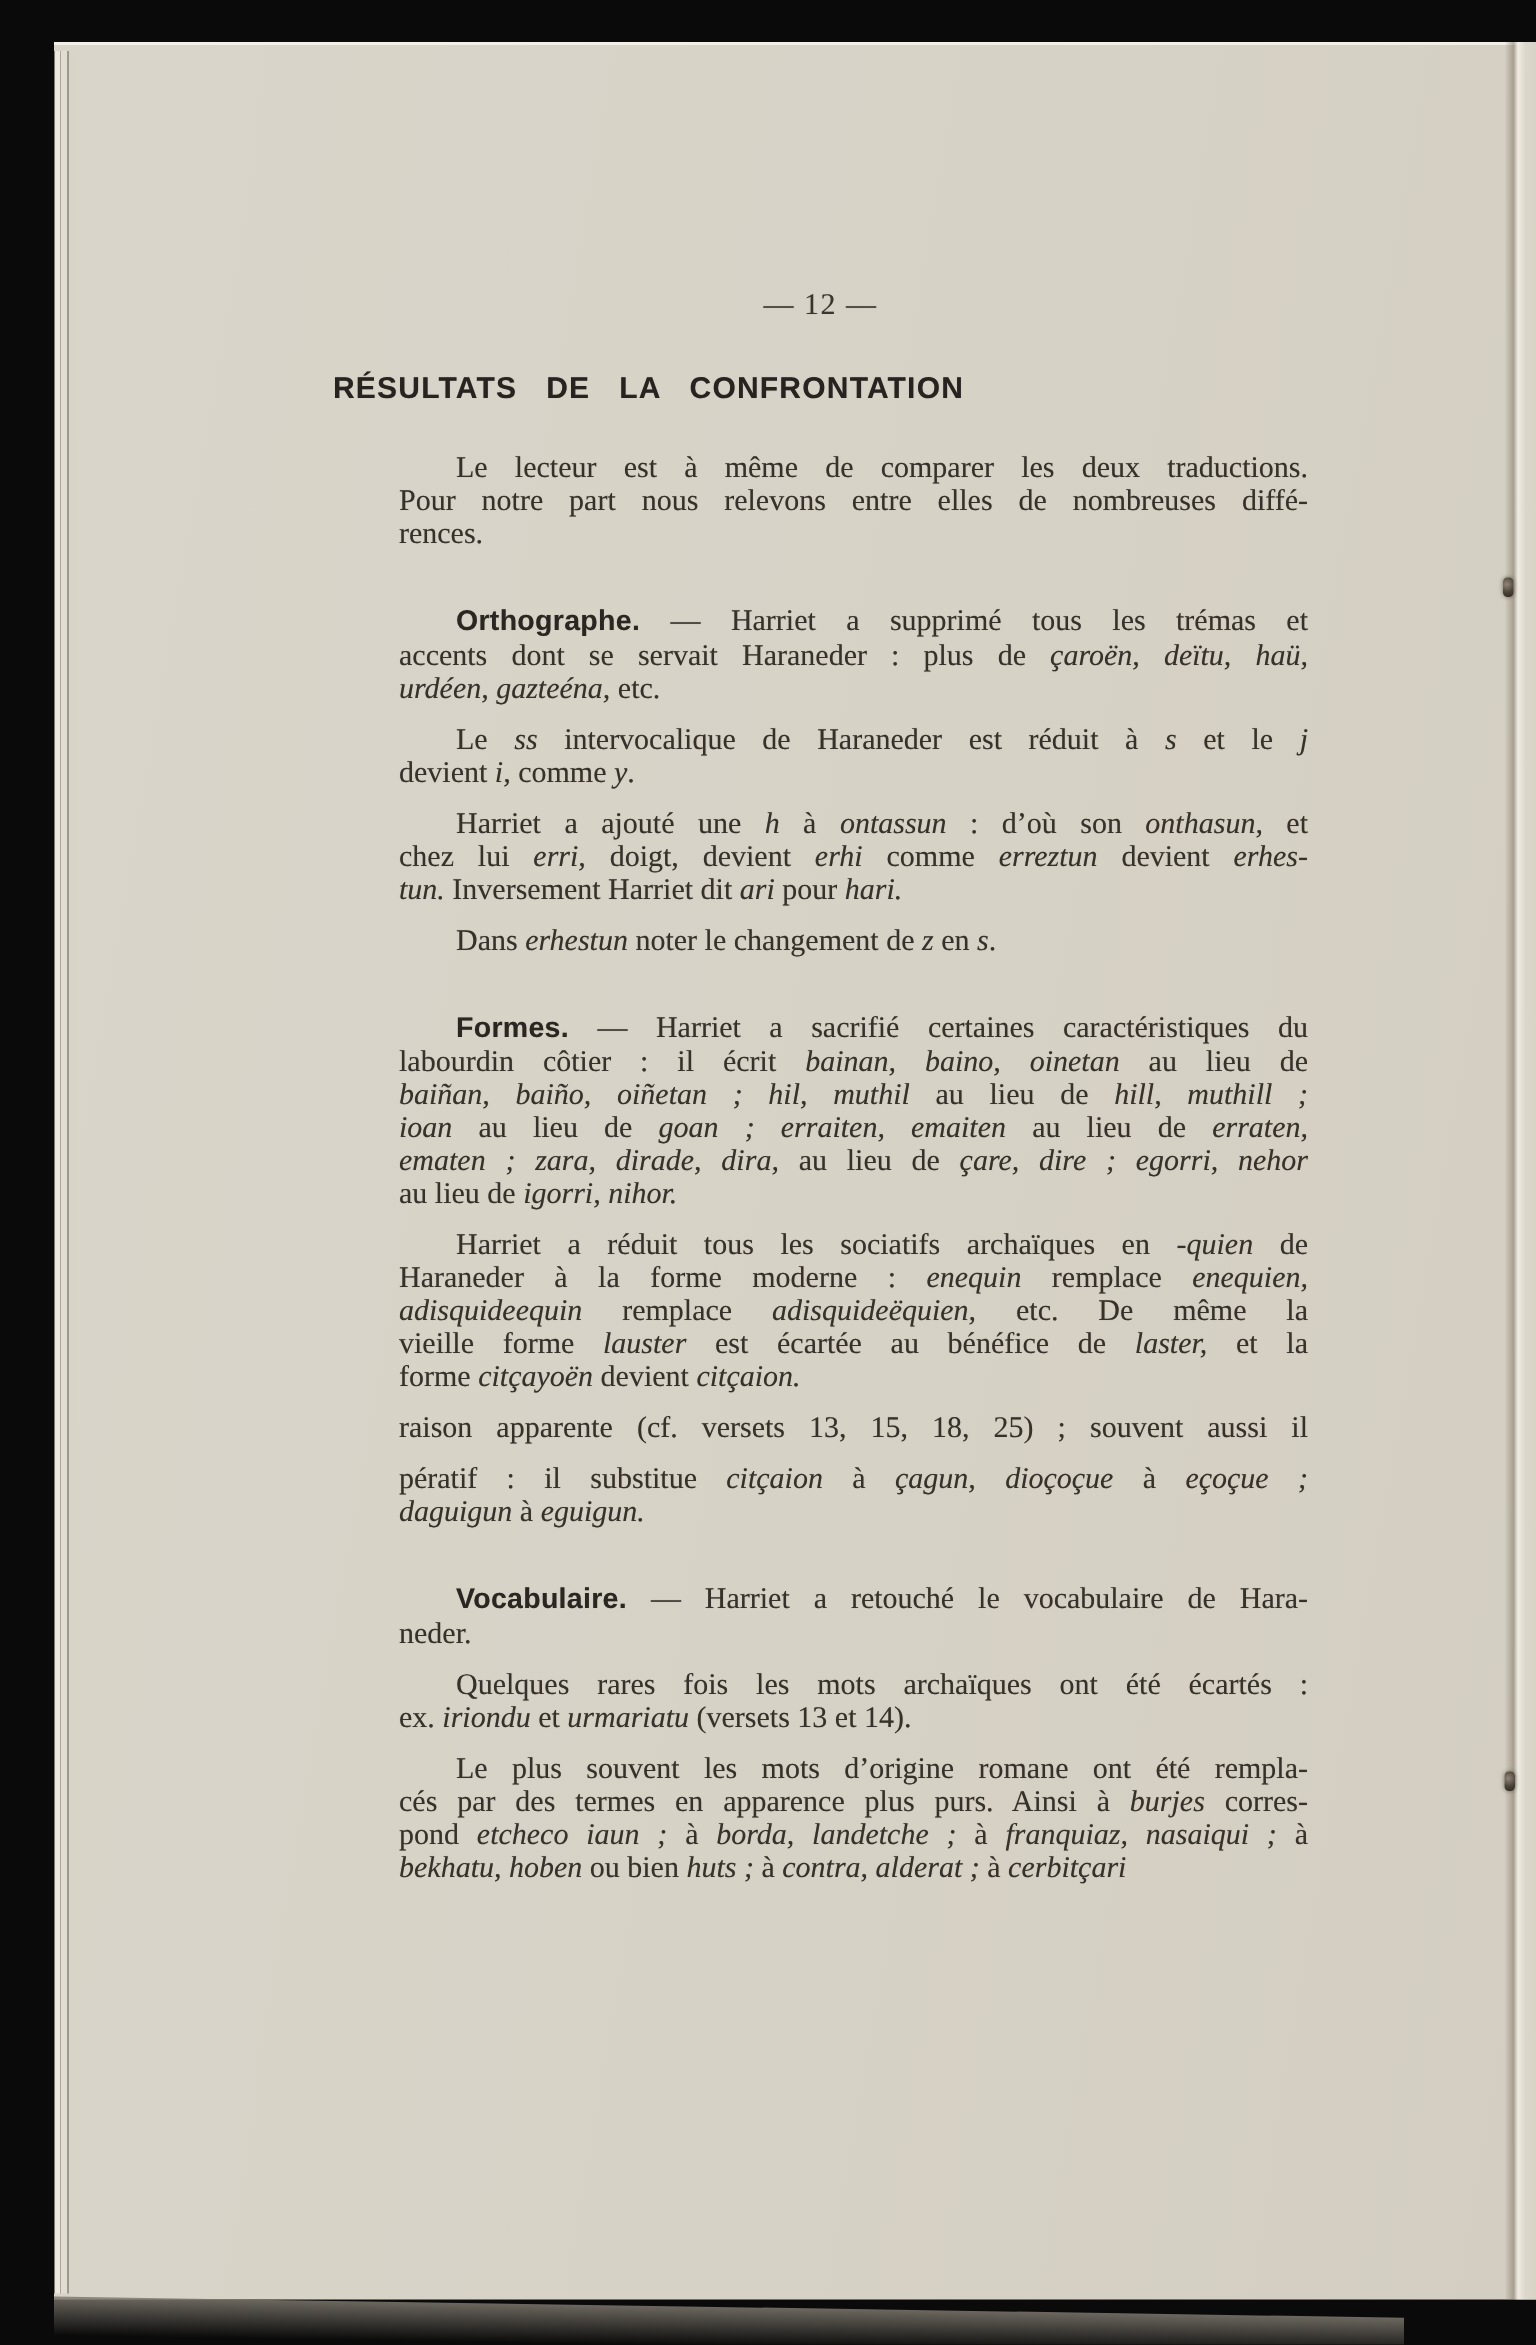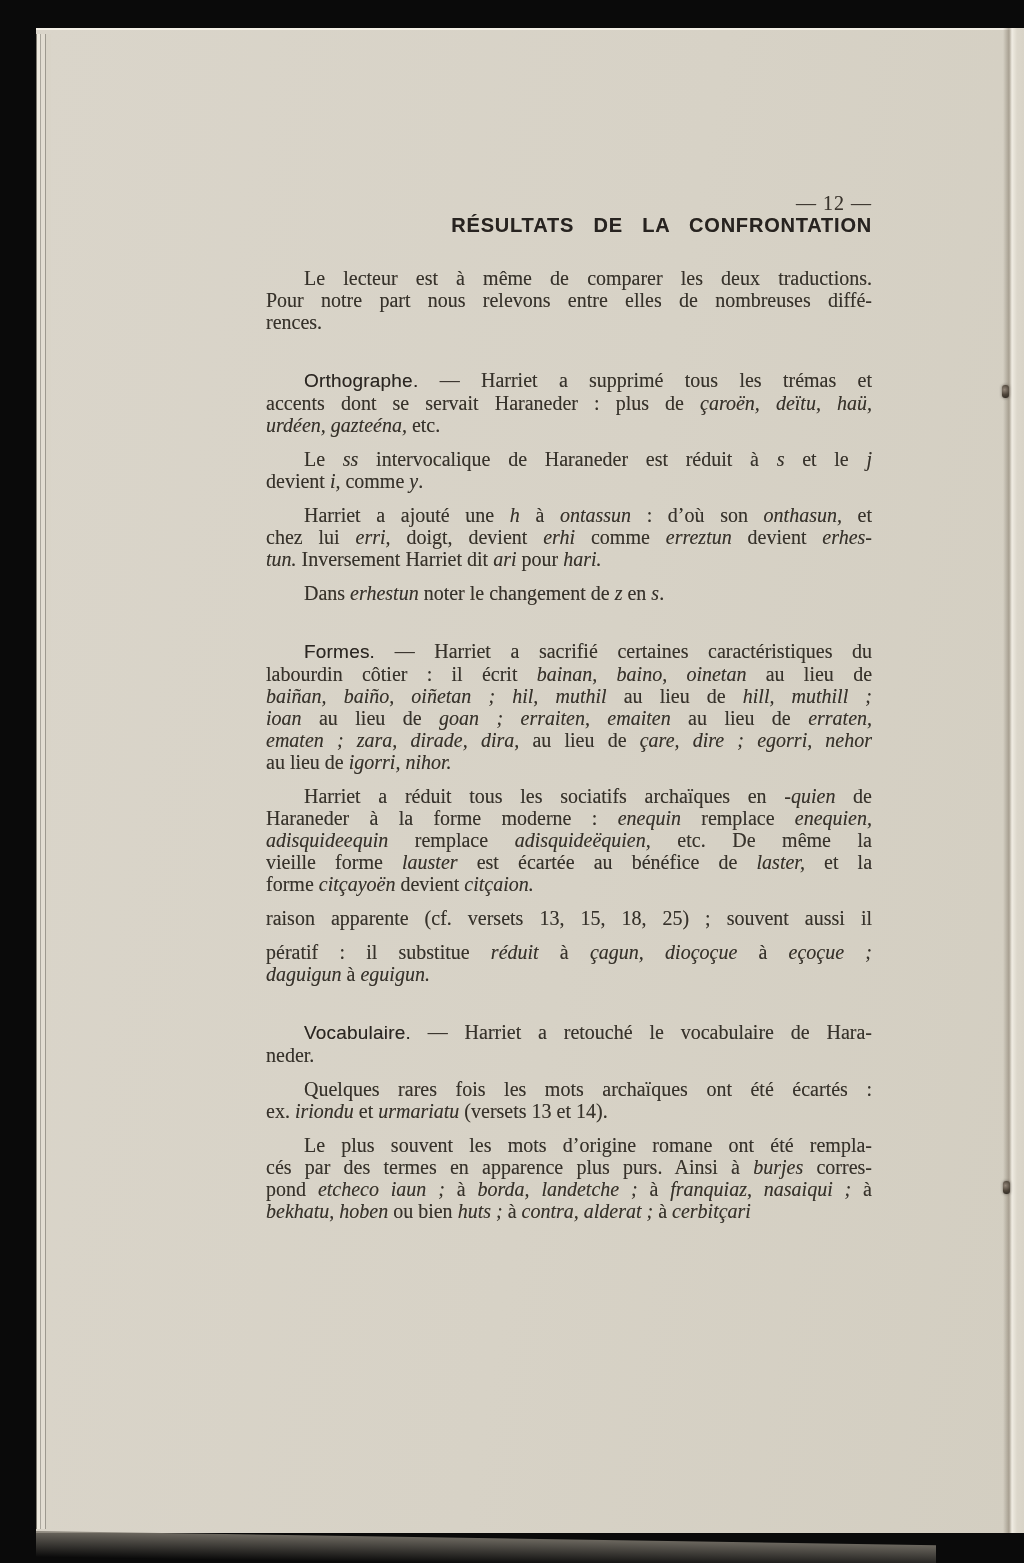--- a/index.html
+++ b/index.html
@@ -60,46 +60,46 @@
   }
   
   .text-col{
     position:absolute;left:186px;top:0;width:650px;
     color:#36322b;
     font-size:20px;line-height:22px;
     text-shadow:0 0 .5px rgba(70,60,48,.45);
   }
   .pagenum{
     margin-top:164px;height:22px;
-    text-align:right;font-size:20px;letter-spacing:1px;
+    text-align:center;font-size:20px;letter-spacing:1px;
     color:#3a352e;
   }
   .heading{
-    height:24px;
-    text-align:right;
+    margin-top:34px;height:24px;
+    text-align:left;
     font-family:"Liberation Sans",sans-serif;
     font-weight:700;font-size:20px;
     letter-spacing:.8px;word-spacing:13px;
     color:#272320;
   }
   .para{width:100%;}
   .sp-first{margin-top:29px;}
   .sp-section{margin-top:36px;}
   .sp-normal{margin-top:12px;}
   .line{
     text-align:justify;
     text-align-last:justify;
     margin-left:44px;
   }
   .line.last{text-align-last:left;}
   .line.indent{text-indent:38px;}
   .it{font-style:italic;}
   .lead{
     font-family:"Liberation Sans",sans-serif;
-    font-weight:400;font-size:19px;
+    font-weight:700;font-size:19px;
     letter-spacing:.2px;
     color:#2a2622;
   }
 </style>
 </head>
 <body>
 
 <div class="page">
   <div class="edge-stack"></div>
   <div class="top-edge"></div>
@@ -145,21 +145,21 @@
           <div class="line indent"><span>Harriet a réduit tous les sociatifs archaïques en </span><span class="it">-quien</span><span> de</span></div>
           <div class="line"><span>Haraneder à la forme moderne : </span><span class="it">enequin</span><span> remplace </span><span class="it">enequien,</span></div>
           <div class="line"><span class="it">adisquideequin</span><span> remplace </span><span class="it">adisquideëquien,</span><span> etc. De même la</span></div>
           <div class="line"><span>vieille forme </span><span class="it">lauster</span><span> est écartée au bénéfice de </span><span class="it">laster,</span><span> et la</span></div>
           <div class="line last"><span>forme </span><span class="it">citçayoën</span><span> devient </span><span class="it">citçaion.</span></div>
         </div>
         <div class="para sp-normal">
           <div class="line"><span>raison apparente (cf. versets 13, 15, 18, 25) ; souvent aussi il</span></div>
         </div>
         <div class="para sp-normal">
-          <div class="line"><span>pératif : il substitue </span><span class="it">réduit</span><span> à </span><span class="it">çagun,</span><span> </span><span class="it">dioçoçue</span><span> à </span><span class="it">eçoçue ;</span></div>
+          <div class="line"><span>pératif : il substitue </span><span class="it">citçaion</span><span> à </span><span class="it">çagun,</span><span> </span><span class="it">dioçoçue</span><span> à </span><span class="it">eçoçue ;</span></div>
           <div class="line last"><span class="it">daguigun</span><span> à </span><span class="it">eguigun.</span></div>
         </div>
         <div class="para sp-section">
           <div class="line indent"><span class="lead">Vocabulaire.</span><span> — Harriet a retouché le vocabulaire de Hara-</span></div>
           <div class="line last"><span>neder.</span></div>
         </div>
         <div class="para sp-normal">
           <div class="line indent"><span>Quelques rares fois les mots archaïques ont été écartés :</span></div>
           <div class="line last"><span>ex. </span><span class="it">iriondu</span><span> et </span><span class="it">urmariatu</span><span> (versets 13 et 14).</span></div>
         </div>

